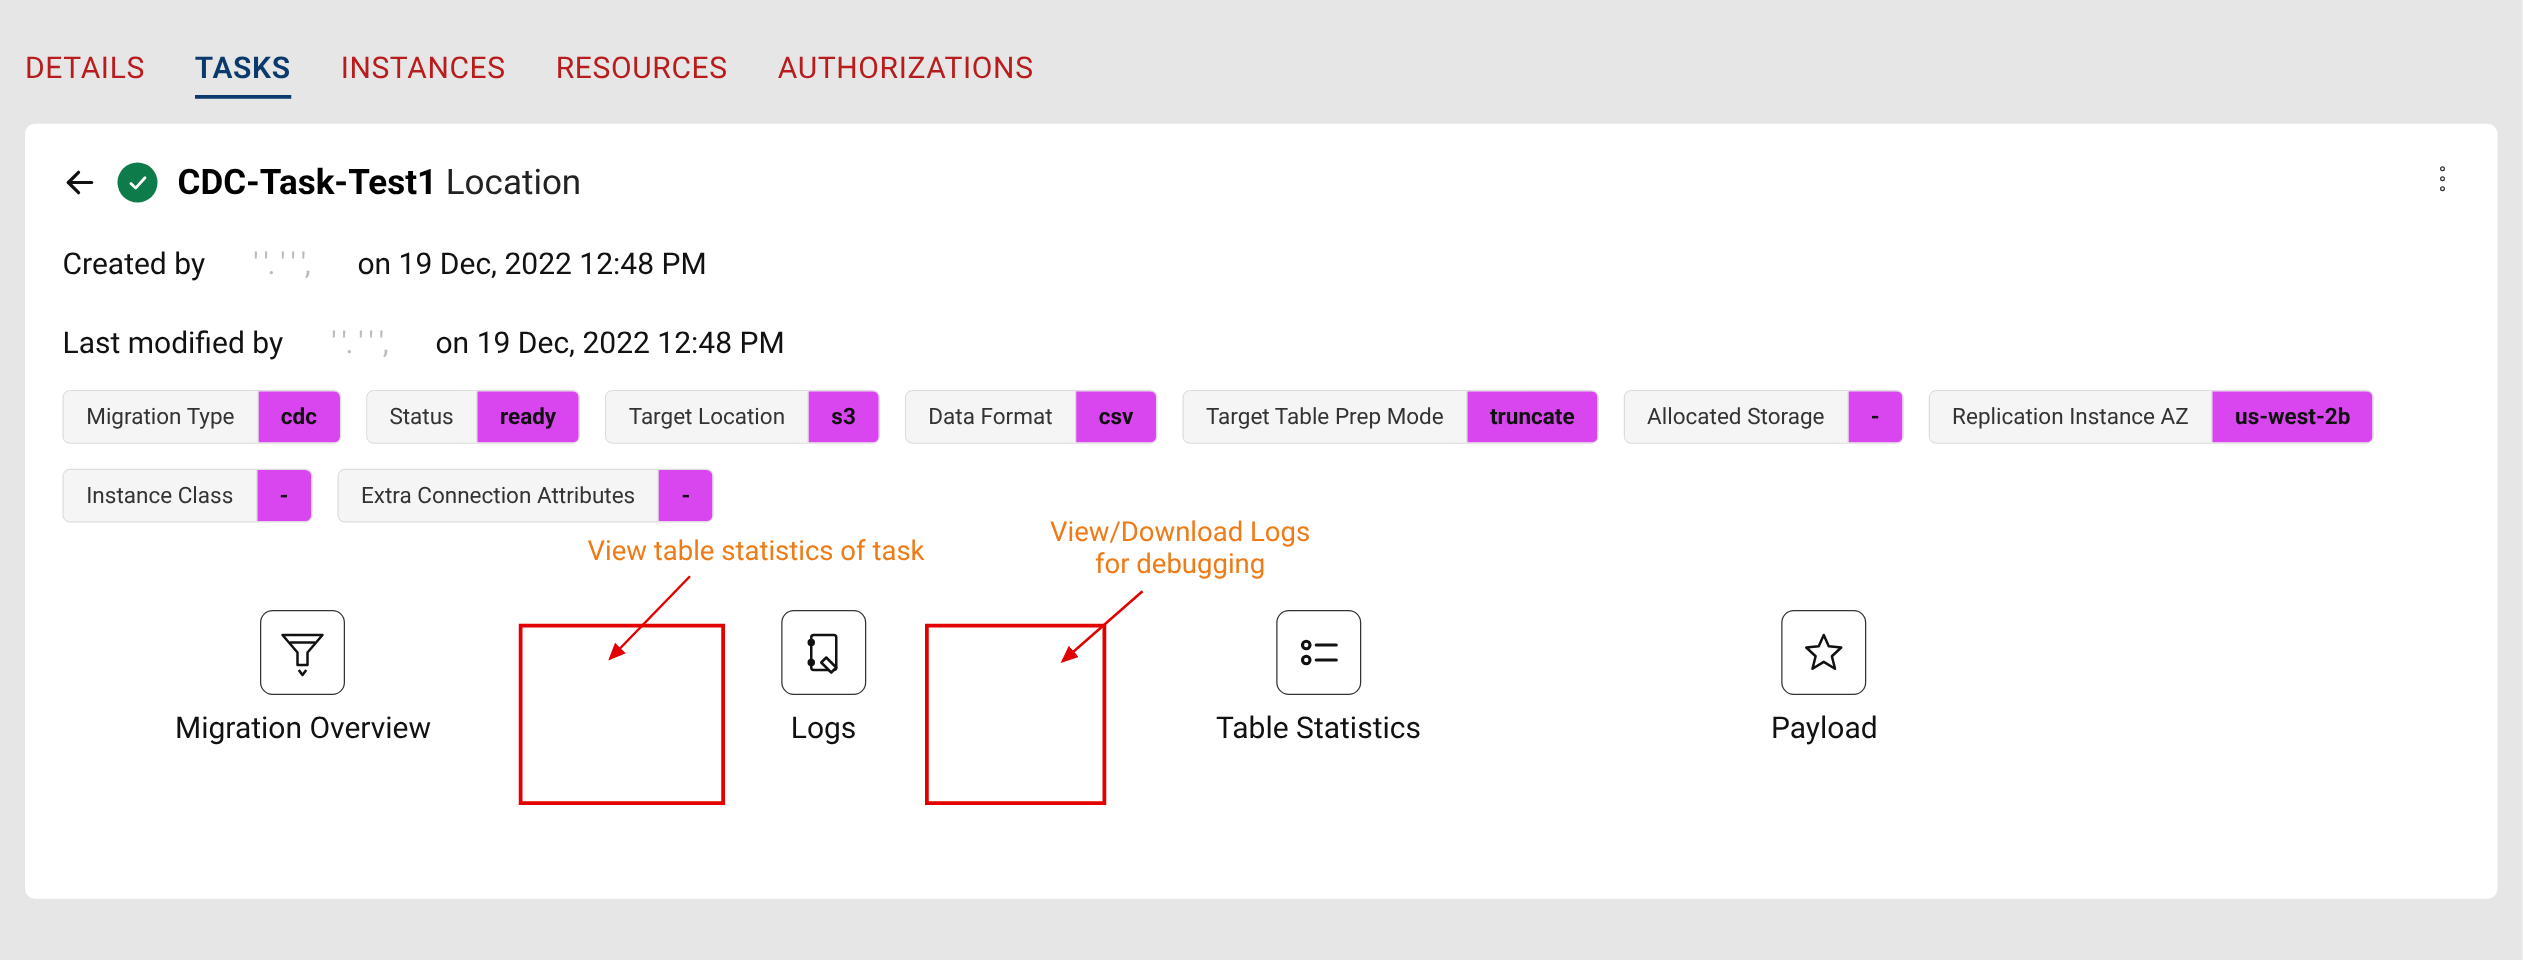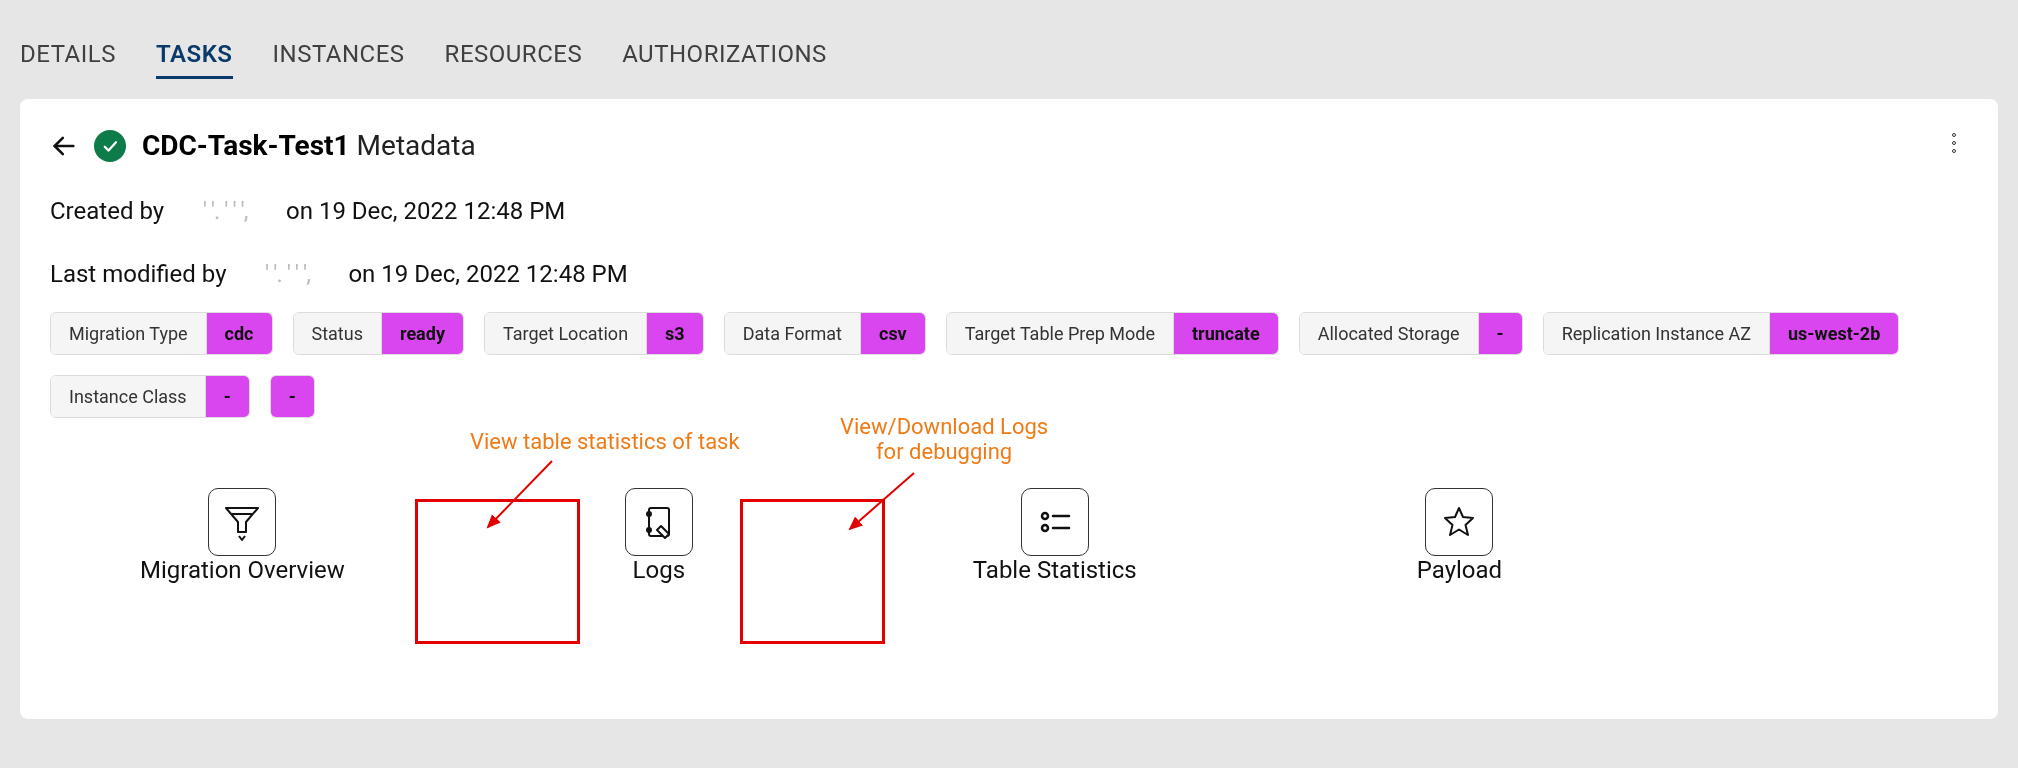--- a/index.html
+++ b/index.html
@@ -11,21 +11,21 @@
     overflow: hidden;
   }
   .tabs {
     display: flex;
     gap: 40px;
     padding: 40px 20px 20px 20px;
     align-items: flex-end;
   }
   .tab {
     font-size: 24px;
-    color: #404040;
+    color: #b91c1c;
     letter-spacing: 0.5px;
     cursor: pointer;
     padding-bottom: 8px;
     border-bottom: 3px solid transparent;
   }
   .tab.active {
     color: #0a3a6b;
     font-weight: 600;
     border-bottom: 3px solid #0a3a6b;
   }
@@ -111,21 +111,21 @@
     display: flex;
     gap: 280px;
     margin-top: 70px;
     padding-left: 90px;
     position: relative;
   }
   .action {
     display: flex;
     flex-direction: column;
     align-items: center;
-    gap: 0;
+    gap: 12px;
     cursor: pointer;
   }
   .action-icon {
     width: 68px; height: 68px;
     border: 1.5px solid #333;
     border-radius: 10px;
     display: flex; align-items: center; justify-content: center;
   }
   .action-icon svg { width: 40px; height: 40px; }
   .action-label { font-size: 24px; color: #111; }
@@ -168,21 +168,21 @@
         <polyline points="11 5 4 12 11 19"></polyline>
       </svg>
     </span>
     <span class="status-check">
       <svg viewBox="0 0 24 24" fill="none" stroke="#fff" stroke-width="3" stroke-linecap="round" stroke-linejoin="round">
         <polyline points="5 13 10 18 20 7"></polyline>
       </svg>
     </span>
     <div class="title-line">
       <span class="title-bold">CDC-Task-Test1</span>
-      <span class="title-light">Metadata</span>
+      <span class="title-light">Location</span>
     </div>
   </div>
 
   <div class="kebab">
     <span></span>
       <span></span>
       <span></span>
   </div>
 
   <div class="meta-line">
@@ -223,20 +223,21 @@
       </div>
       <div class="chip">
         <span class="label">Replication Instance AZ</span>
         <span class="value">us-west-2b</span>
       </div>
       <div class="chip">
         <span class="label">Instance Class</span>
         <span class="value">-</span>
       </div>
       <div class="chip">
+        <span class="label">Extra Connection Attributes</span>
         <span class="value">-</span>
       </div>
     </div>
 
   <div class="annot" style="left:450px; top:330px;">View table statistics of task</div>
   <svg class="annot-arrow" style="left:458px; top:358px; width:80px; height:80px;">
     <defs>
         <marker id="ah1" markerWidth="10" markerHeight="10" refX="6" refY="3" orient="auto">
           <path d="M0,0 L7,3 L0,6 Z" fill="#e20000"></path>
         </marker>

